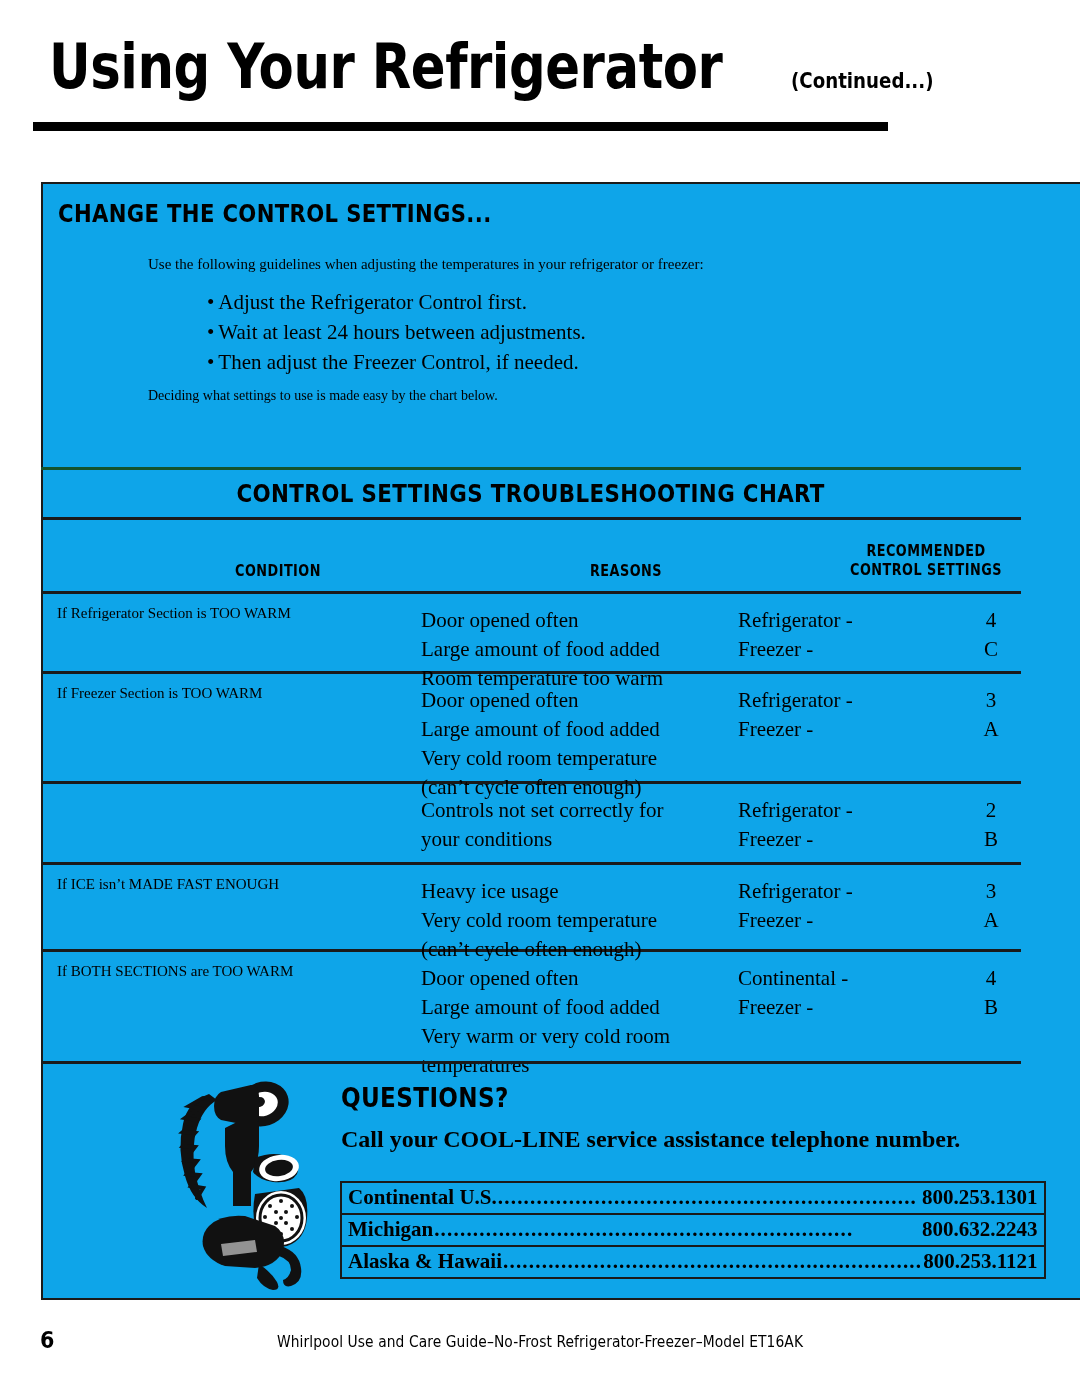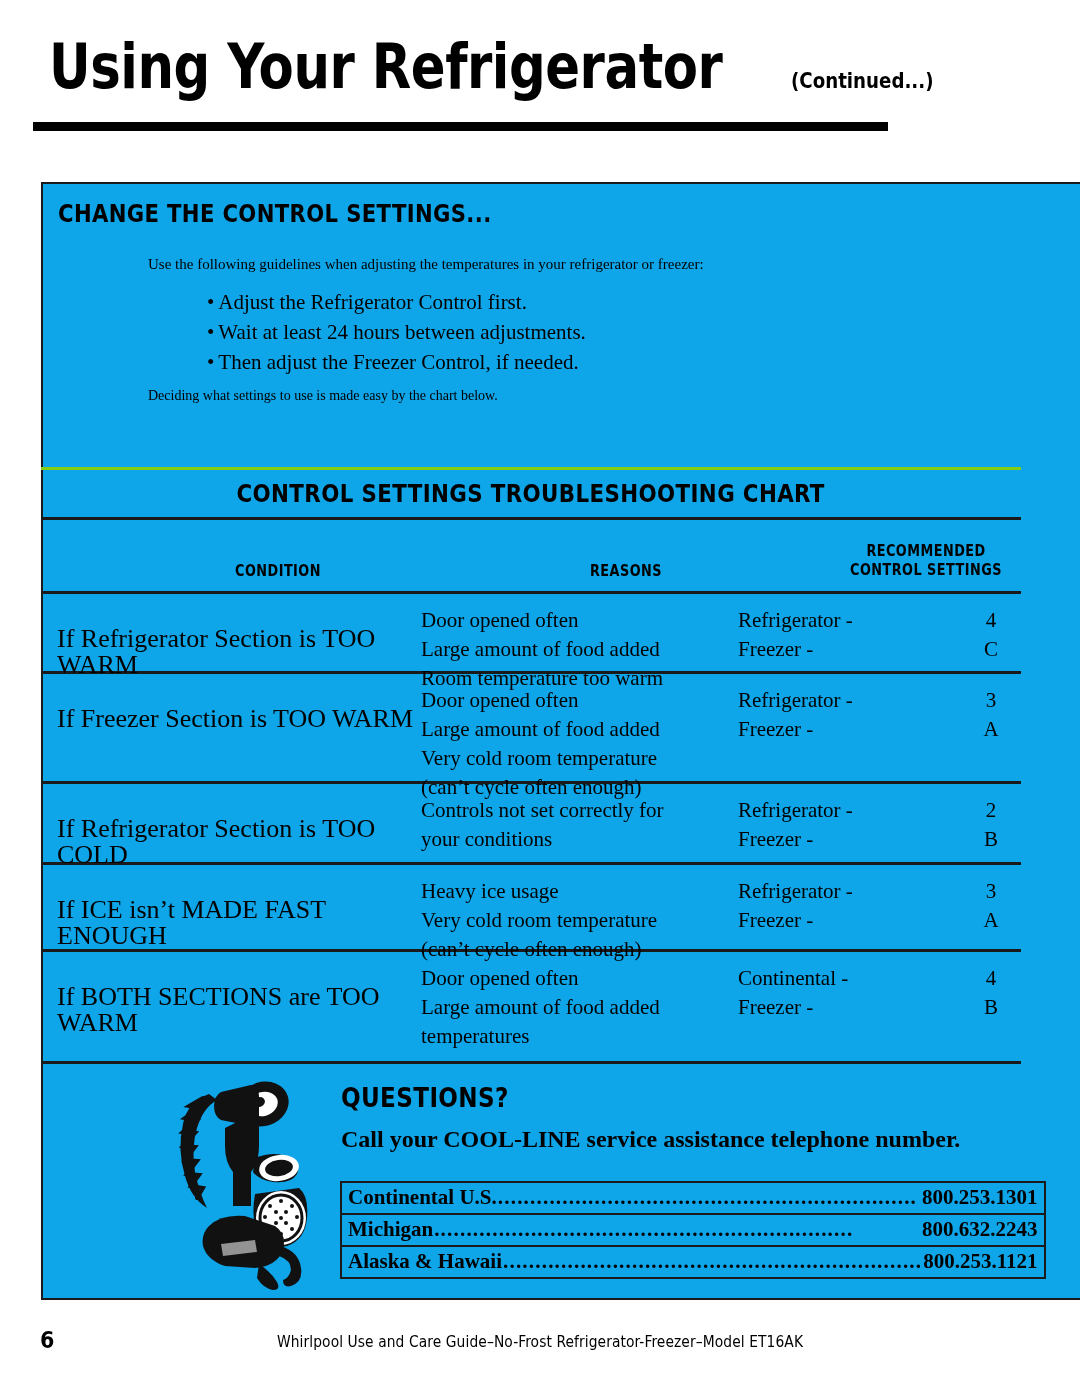--- a/index.html
+++ b/index.html
@@ -119,21 +119,21 @@
   }
 
   
   #chart-title-bar {
     position: absolute;
     left: -2px;
     top: 283px;
     width: 980px;
     height: 53px;
     box-sizing: border-box;
-    border-top: 3px solid #84cc16;
+    border-top: 3px solid #14532d;
     border-bottom: 3px solid #1a1a1a;
     display: flex;
     align-items: center;
     justify-content: center;
   }
   #chart-title {
     font-family: "DejaVu Sans Condensed", "Liberation Sans Narrow", "Liberation Sans", sans-serif;
     font-weight: 700;
     font-size: 25px;
     letter-spacing: 0.4px;
@@ -176,23 +176,22 @@
     border-bottom: 3px solid #1a1a1a;
   }
   .chart-row:last-child {
     border-bottom: none;
   }
   .cell-condition {
     position: absolute;
     left: 16px;
     top: 12px;
     width: 360px;
-    font-size: 26px;
+    font-size: 15px;
     line-height: 1;
-    margin-top: 20px;
   }
   .cell-reasons {
     position: absolute;
     left: 380px;
     top: 12px;
     width: 320px;
     font-size: 21px;
     line-height: 1.38;
     font-family: Liberation Serif, serif;
   }
@@ -369,21 +368,20 @@
         <div>Refrigerator -</div>
         <div>Freezer -</div>
       </div>
       <div class="cell-setting-values">
         <div>3</div>
         <div>A</div>
       </div>
     </div>
 
     <div class="chart-row" style="height:81px;">
-      <div class="cell-condition">If Refrigerator Section is TOO COLD</div>
       <div class="cell-reasons">
         <div>Controls not set correctly for</div>
         <div>your conditions</div>
       </div>
       <div class="cell-setting-labels">
         <div>Refrigerator -</div>
         <div>Freezer -</div>
       </div>
       <div class="cell-setting-values">
         <div>2</div>
@@ -406,20 +404,21 @@
         <div>3</div>
         <div>A</div>
       </div>
     </div>
 
     <div class="chart-row" style="height:111px;border-radius:9px;">
       <div class="cell-condition">If BOTH SECTIONS are TOO WARM</div>
       <div class="cell-reasons">
         <div>Door opened often</div>
         <div>Large amount of food added</div>
+        <div>Very warm or very cold room</div>
         <div>temperatures</div>
       </div>
       <div class="cell-setting-labels">
         <div>Continental -</div>
         <div>Freezer -</div>
       </div>
       <div class="cell-setting-values">
         <div>4</div>
         <div>B</div>
       </div>

